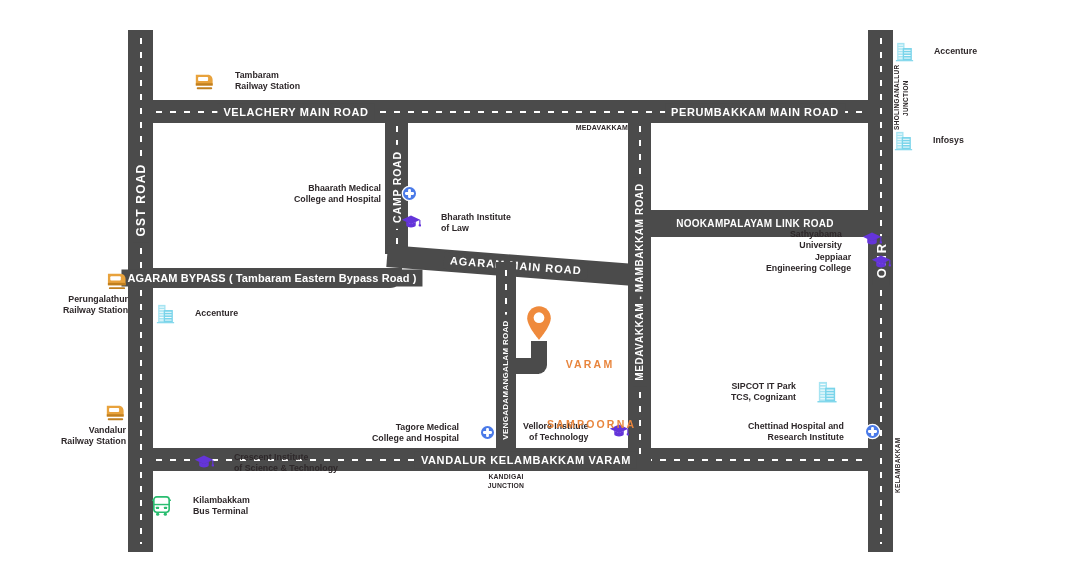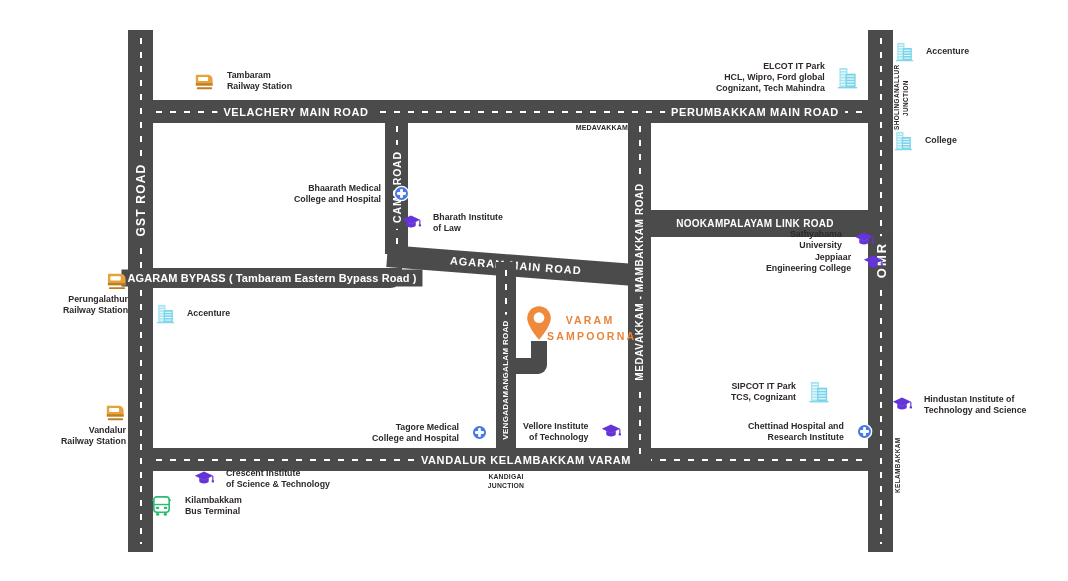--- a/index.html
+++ b/index.html
@@ -46,21 +46,21 @@
   #r-mm{left:628px;top:118px;width:23px;height:352px}
   #r-mm .rlabel{top:164px;font-size:10px;letter-spacing:0.6px}
   #r-nook{left:645px;top:210px;width:223px;height:27px}
   #lbl-nook{left:110px;font-size:10px;letter-spacing:0.3px}
   #r-gst{left:128px;top:30px;width:25px;height:522px}
   #r-gst .rlabel{top:170px;font-size:12px;letter-spacing:1.2px}
   #r-omr{left:868px;top:30px;width:25px;height:522px}
   #r-omr .rlabel{top:230px;font-size:13px;letter-spacing:2px}
 
   
-  .lm{position:absolute;display:flex;align-items:center;gap:12px;color:var(--ink);
+  .lm{position:absolute;display:flex;align-items:center;gap:20px;color:var(--ink);
     font-size:8.8px;font-weight:700;line-height:1.25;z-index:5;}
   .lm .txt span{display:block;white-space:nowrap;}
   .lm.tr .txt{text-align:right;}
   .lm.col{flex-direction:column;align-items:flex-end;gap:3px;}
   .lm.col .txt{text-align:right;}
   .ic{display:block;flex:0 0 auto;}
 
   #lm-tambaram{left:193px;top:70px}
   #lm-elcot{left:716px;top:61px}
   #lm-acc-shol{left:895px;top:41px}
@@ -70,37 +70,37 @@
   #lm-sathyabama{left:790px;top:229px}
   #lm-jeppiaar{left:766px;top:252px}
   #lm-perungalathur{left:64px;top:270px;width:64px}
   #lm-acc-gst{left:156px;top:303px}
   #lm-sipcot{left:731px;top:380px}
   #lm-hindustan{left:892px;top:394px}
   #lm-chettinad{left:748px;top:421px}
   #lm-tagore{left:372px;top:422px}
   #lm-vellore{left:523px;top:421px}
   #lm-vandalur-rs{left:60px;top:402px;width:66px}
-  #lm-crescent{left:194px;top:468px}
+  #lm-crescent{left:194px;top:452px}
   #lm-kilambakkam{left:150px;top:494px}
 
   
   .jx{position:absolute;color:var(--ink);font-weight:700;font-size:7px;letter-spacing:0.2px;line-height:1.35;z-index:5;}
   .jxv{writing-mode:vertical-rl;transform:rotate(180deg);text-align:center;font-size:6.4px;letter-spacing:0.4px;}
   .jxv span{display:block;}
   #jx-medavakkam{left:570px;top:123px;width:58px;text-align:right}
   #jx-sholinganallur{left:893px;top:66px;height:64px}
   #jx-kandigai{left:481px;top:472px;width:50px;text-align:center;font-size:6.8px}
   #jx-kelambakkam{left:894px;top:436px;height:58px}
 
   
   #lm-varam-pin{position:absolute;left:526px;top:303px;z-index:6;}
   .varam{position:absolute;left:547px;top:313px;width:86px;text-align:center;z-index:6;
     color:#e8853d;font-size:10.5px;font-weight:700;letter-spacing:2.2px;line-height:1.5;}
-  .varam span{display:block;white-space:nowrap;}
+  .varam span{display:block;white-space:nowrap;margin-top:44px;}
 </style>
 </head>
 <body>
 
 <svg width="0" height="0" style="position:absolute" aria-hidden="true">
   <defs>
     <symbol id="i-train" viewBox="0 0 24 22">
       <path d="M3 4 h13 c4 0 5.5 3 5.5 6 v6 H3 z" fill="#E8A23C"></path>
       <rect x="5.5" y="6.5" width="11" height="4.5" rx="1" fill="#fff"></rect>
       <rect x="3" y="13.5" width="18.5" height="2.5" fill="#C07F1F"></rect>
@@ -223,46 +223,36 @@
   <div class="lm" id="lm-tambaram">
     <svg class="ic" width="22" height="20" viewBox="0 0 24 22">
         <use href="#i-train"></use>
       </svg>
     <div class="txt">
       <span>Tambaram</span>
       <span>Railway Station</span>
     </div>
   </div>
 
-  <div class="lm tr" id="lm-elcot">
-    <div class="txt">
-      <span>ELCOT IT Park</span>
-      <span>HCL, Wipro, Ford global</span>
-      <span>Cognizant, Tech Mahindra</span>
-    </div>
-    <svg class="ic" width="21" height="23" viewBox="0 0 22 24">
-        <use href="#i-bldg"></use>
-      </svg>
-  </div>
 
   <div class="lm" id="lm-acc-shol">
     <svg class="ic" width="19" height="21" viewBox="0 0 22 24">
         <use href="#i-bldg"></use>
       </svg>
     <div class="txt">
       <span>Accenture</span>
     </div>
   </div>
 
   <div class="lm" id="lm-infosys">
     <svg class="ic" width="19" height="21" viewBox="0 0 22 24">
         <use href="#i-bldg"></use>
       </svg>
     <div class="txt">
-      <span>College</span>
+      <span>Infosys</span>
     </div>
   </div>
 
   <div class="lm tr" id="lm-bhaarath">
     <div class="txt">
       <span>Bhaarath Medical</span>
       <span>College and Hospital</span>
     </div>
     <svg class="ic" width="17" height="17" viewBox="0 0 18 18">
         <use href="#i-cross"></use>
@@ -321,29 +311,20 @@
   <div class="lm tr" id="lm-sipcot">
     <div class="txt">
       <span>SIPCOT IT Park</span>
       <span>TCS, Cognizant</span>
     </div>
     <svg class="ic" width="22" height="23" viewBox="0 0 22 24">
         <use href="#i-bldg"></use>
       </svg>
   </div>
 
-  <div class="lm" id="lm-hindustan">
-    <svg class="ic" width="20" height="17" viewBox="0 0 24 20">
-        <use href="#i-cap"></use>
-      </svg>
-    <div class="txt">
-      <span>Hindustan Institute of</span>
-      <span>Technology and Science</span>
-    </div>
-  </div>
 
   <div class="lm tr" id="lm-chettinad">
     <div class="txt">
       <span>Chettinad Hospital and</span>
       <span>Research Institute</span>
     </div>
     <svg class="ic" width="17" height="17" viewBox="0 0 18 18">
         <use href="#i-cross"></use>
       </svg>
   </div>

